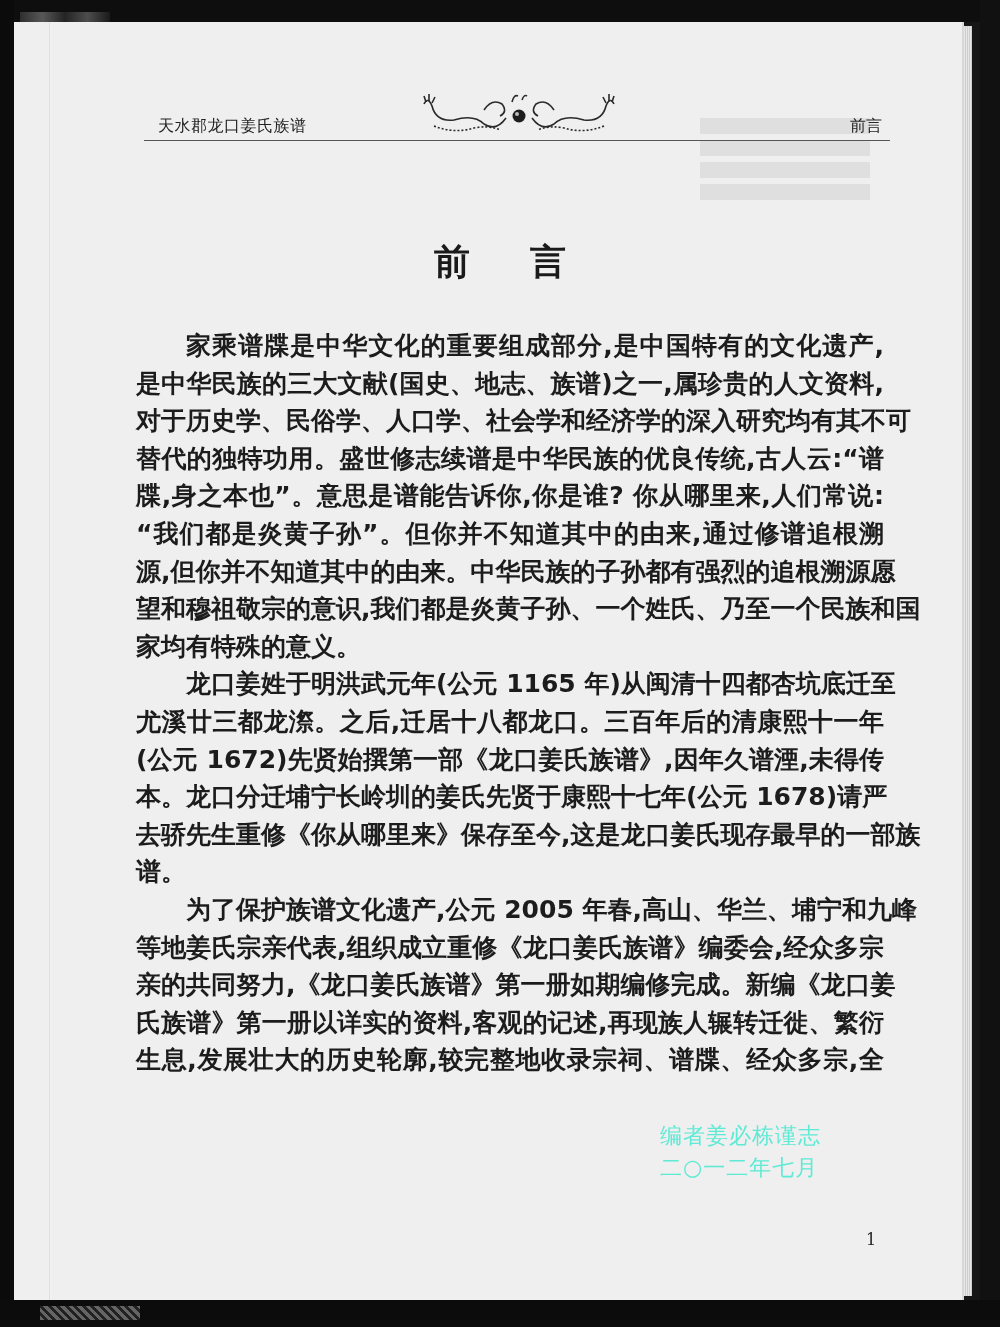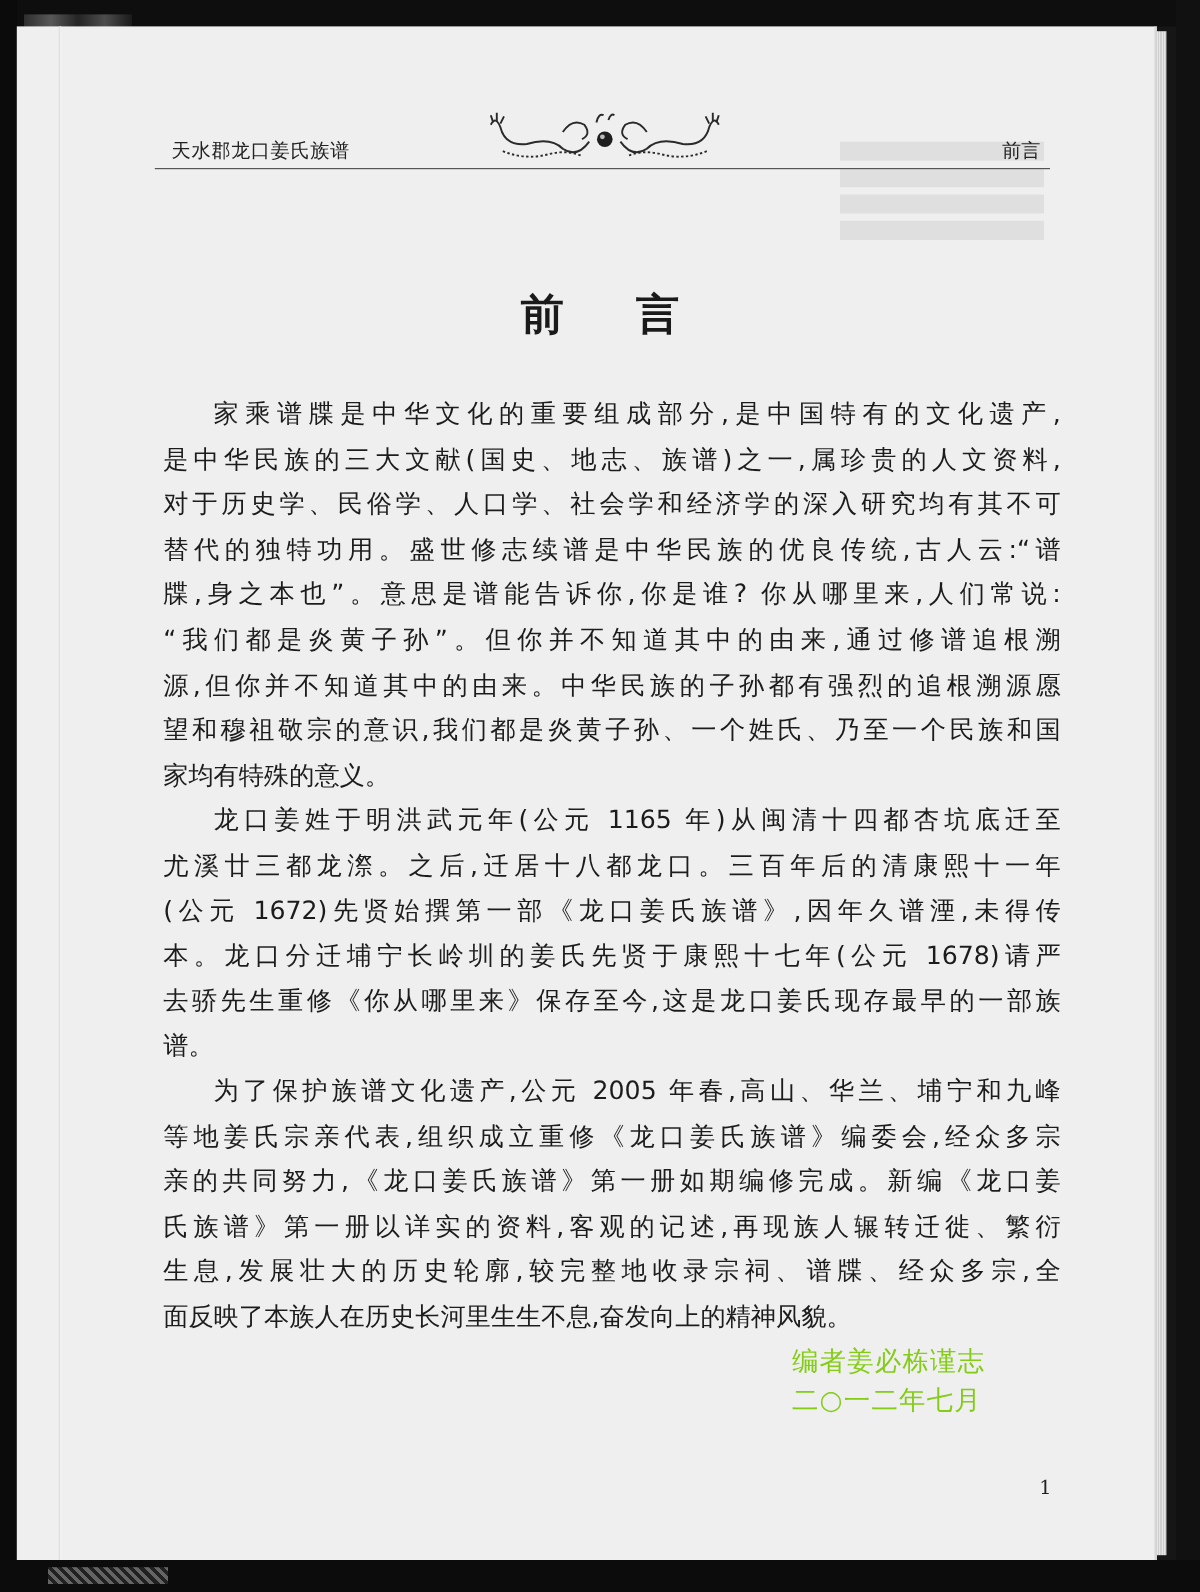--- a/index.html
+++ b/index.html
@@ -33,21 +33,21 @@
     background: repeating-linear-gradient(90deg, #e6e6e6 0 1px, #cfcfcf 1px 2px);
   }
   .gutter-line {
     position: absolute; left: 49px; top: 22px; width: 2px; height: 1280px;
     background: linear-gradient(90deg, #d6d6d6, #fafafa);
   }
   .bleed { position: absolute; left: 700px; top: 112px; width: 170px; height: 100px; opacity: 0.08; }
   .bleed div { height: 16px; margin: 6px 0; background: #333; }
 
   .header {
-    position: absolute; left: 129px; top: 92px; width: 746px; height: 48px;
+    position: absolute; left: 144px; top: 92px; width: 746px; height: 48px;
     border-bottom: 1.5px solid #555;
   }
   .header-left {
     position: absolute; left: 14px; top: 24px;
     font-size: 16px; color: #222; letter-spacing: 0.5px;
   }
   .header-right {
     position: absolute; right: 8px; top: 24px;
     font-size: 16px; color: #222;
   }
@@ -56,31 +56,31 @@
   .title {
     position: absolute; left: 0; width: 1000px; top: 238px; text-align: center;
     font-size: 36px; font-weight: bold; color: #1a1a1a; letter-spacing: 60px;
     padding-left: 60px; box-sizing: border-box;
     font-family: "DejaVu Serif", serif;
   }
 
   .body {
     position: absolute; left: 136px; top: 327px; width: 748px;
     font-family: "DejaVu Sans", "Liberation Sans", sans-serif;
-    font-size: 21px; line-height: 37.6px; color: #1c1c1c;
-    text-align: justify; text-justify: inter-character;
+    font-size: 25px; line-height: 37.6px; color: #1c1c1c;
+    text-align: justify; text-justify: inter-character; font-weight: bold;
   }
   .para { margin: 0; text-indent: 2em; }
   .para-line { display: block; text-align-last: justify; white-space: nowrap; }
   .para-line.last { text-align-last: left; }
 
   .signature {
     position: absolute; left: 660px; top: 1120px;
     font-family: "DejaVu Sans", sans-serif; font-size: 22px; line-height: 32px;
-    color: #84cc16; letter-spacing: 1px;
+    color: #5eead4; letter-spacing: 1px;
   }
   .page-number {
     position: absolute; left: 866px; top: 1230px;
     font-size: 16px; color: #222;
   }
 </style>
 </head>
 <body>
 
 <div class="scan-top"></div>
@@ -142,21 +142,20 @@
     <span class="para-line" style="text-indent:0">本。龙口分迁埔宁长岭圳的姜氏先贤于康熙十七年(公元 1678)请严</span>
     <span class="para-line" style="text-indent:0">去骄先生重修《你从哪里来》保存至今,这是龙口姜氏现存最早的一部族</span>
     <span class="para-line last" style="text-indent:0">谱。</span>
   </p>
   <p class="para">
     <span class="para-line">为了保护族谱文化遗产,公元 2005 年春,高山、华兰、埔宁和九峰</span>
     <span class="para-line" style="text-indent:0">等地姜氏宗亲代表,组织成立重修《龙口姜氏族谱》编委会,经众多宗</span>
     <span class="para-line" style="text-indent:0">亲的共同努力,《龙口姜氏族谱》第一册如期编修完成。新编《龙口姜</span>
     <span class="para-line" style="text-indent:0">氏族谱》第一册以详实的资料,客观的记述,再现族人辗转迁徙、繁衍</span>
     <span class="para-line" style="text-indent:0">生息,发展壮大的历史轮廓,较完整地收录宗祠、谱牒、经众多宗,全</span>
-    <span class="para-line last" style="text-indent:0">面反映了本族人在历史长河里生生不息,奋发向上的精神风貌。</span>
   </p>
 </div>
 
 <div class="signature">
   <div>编者姜必栋谨志</div>
   <div>二○一二年七月</div>
 </div>
 
 <div class="page-number">1</div>
 

